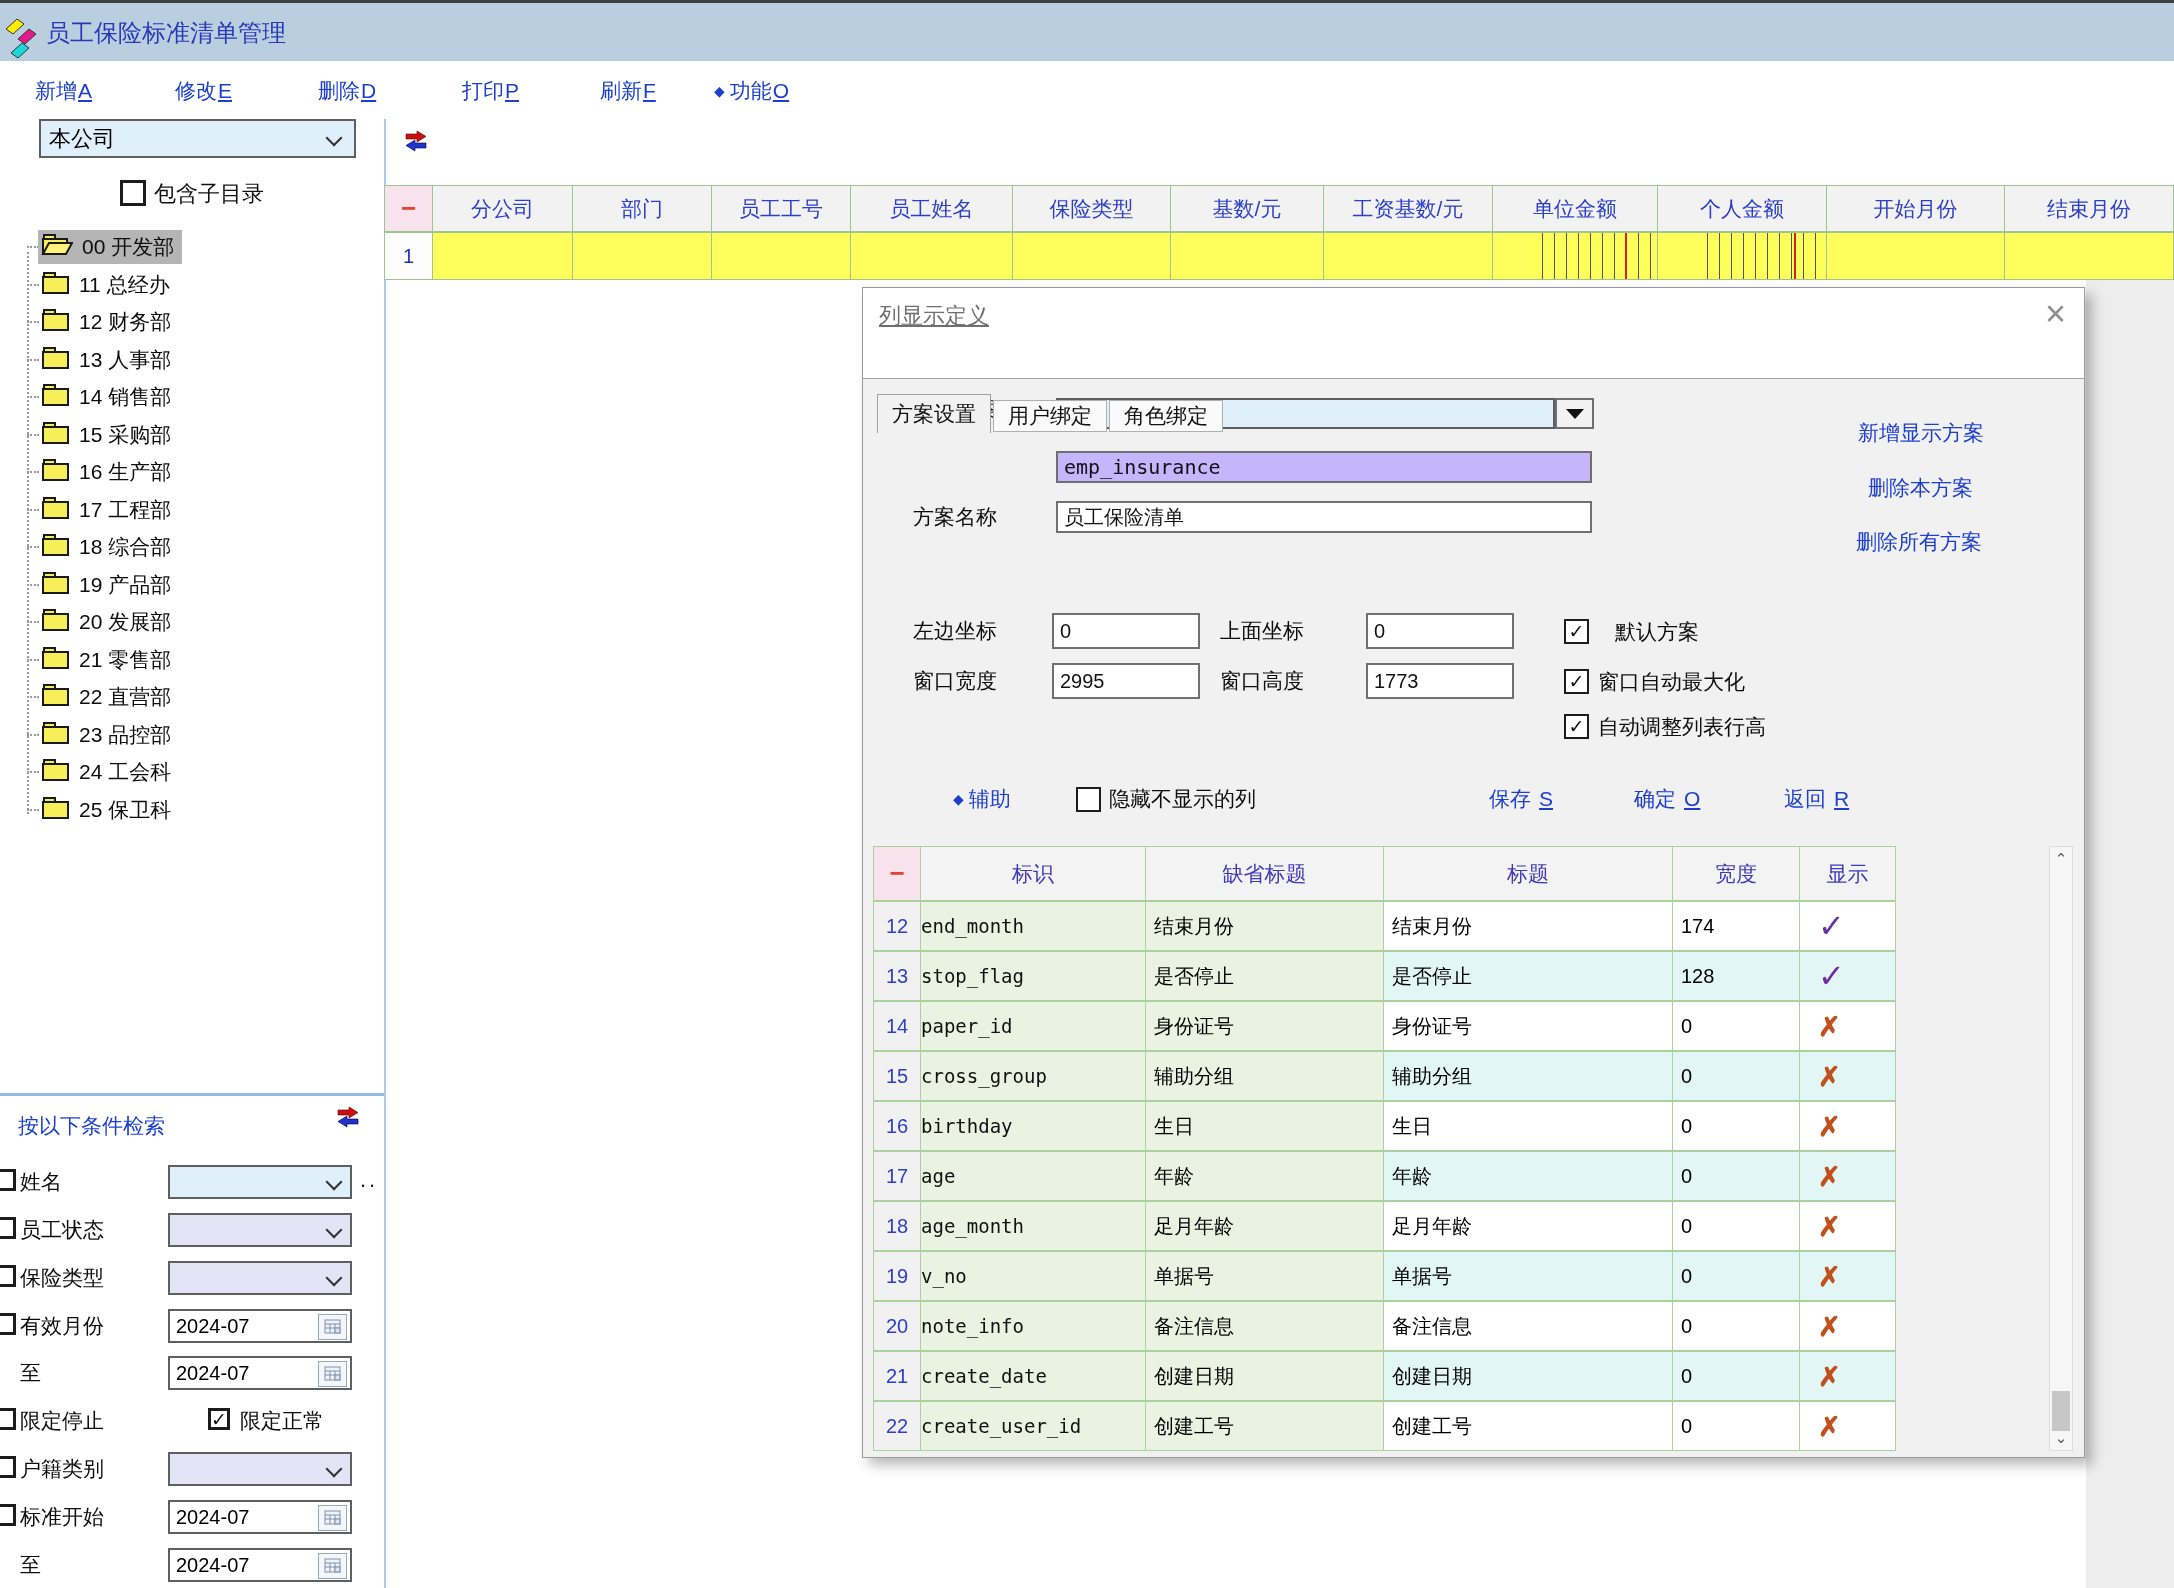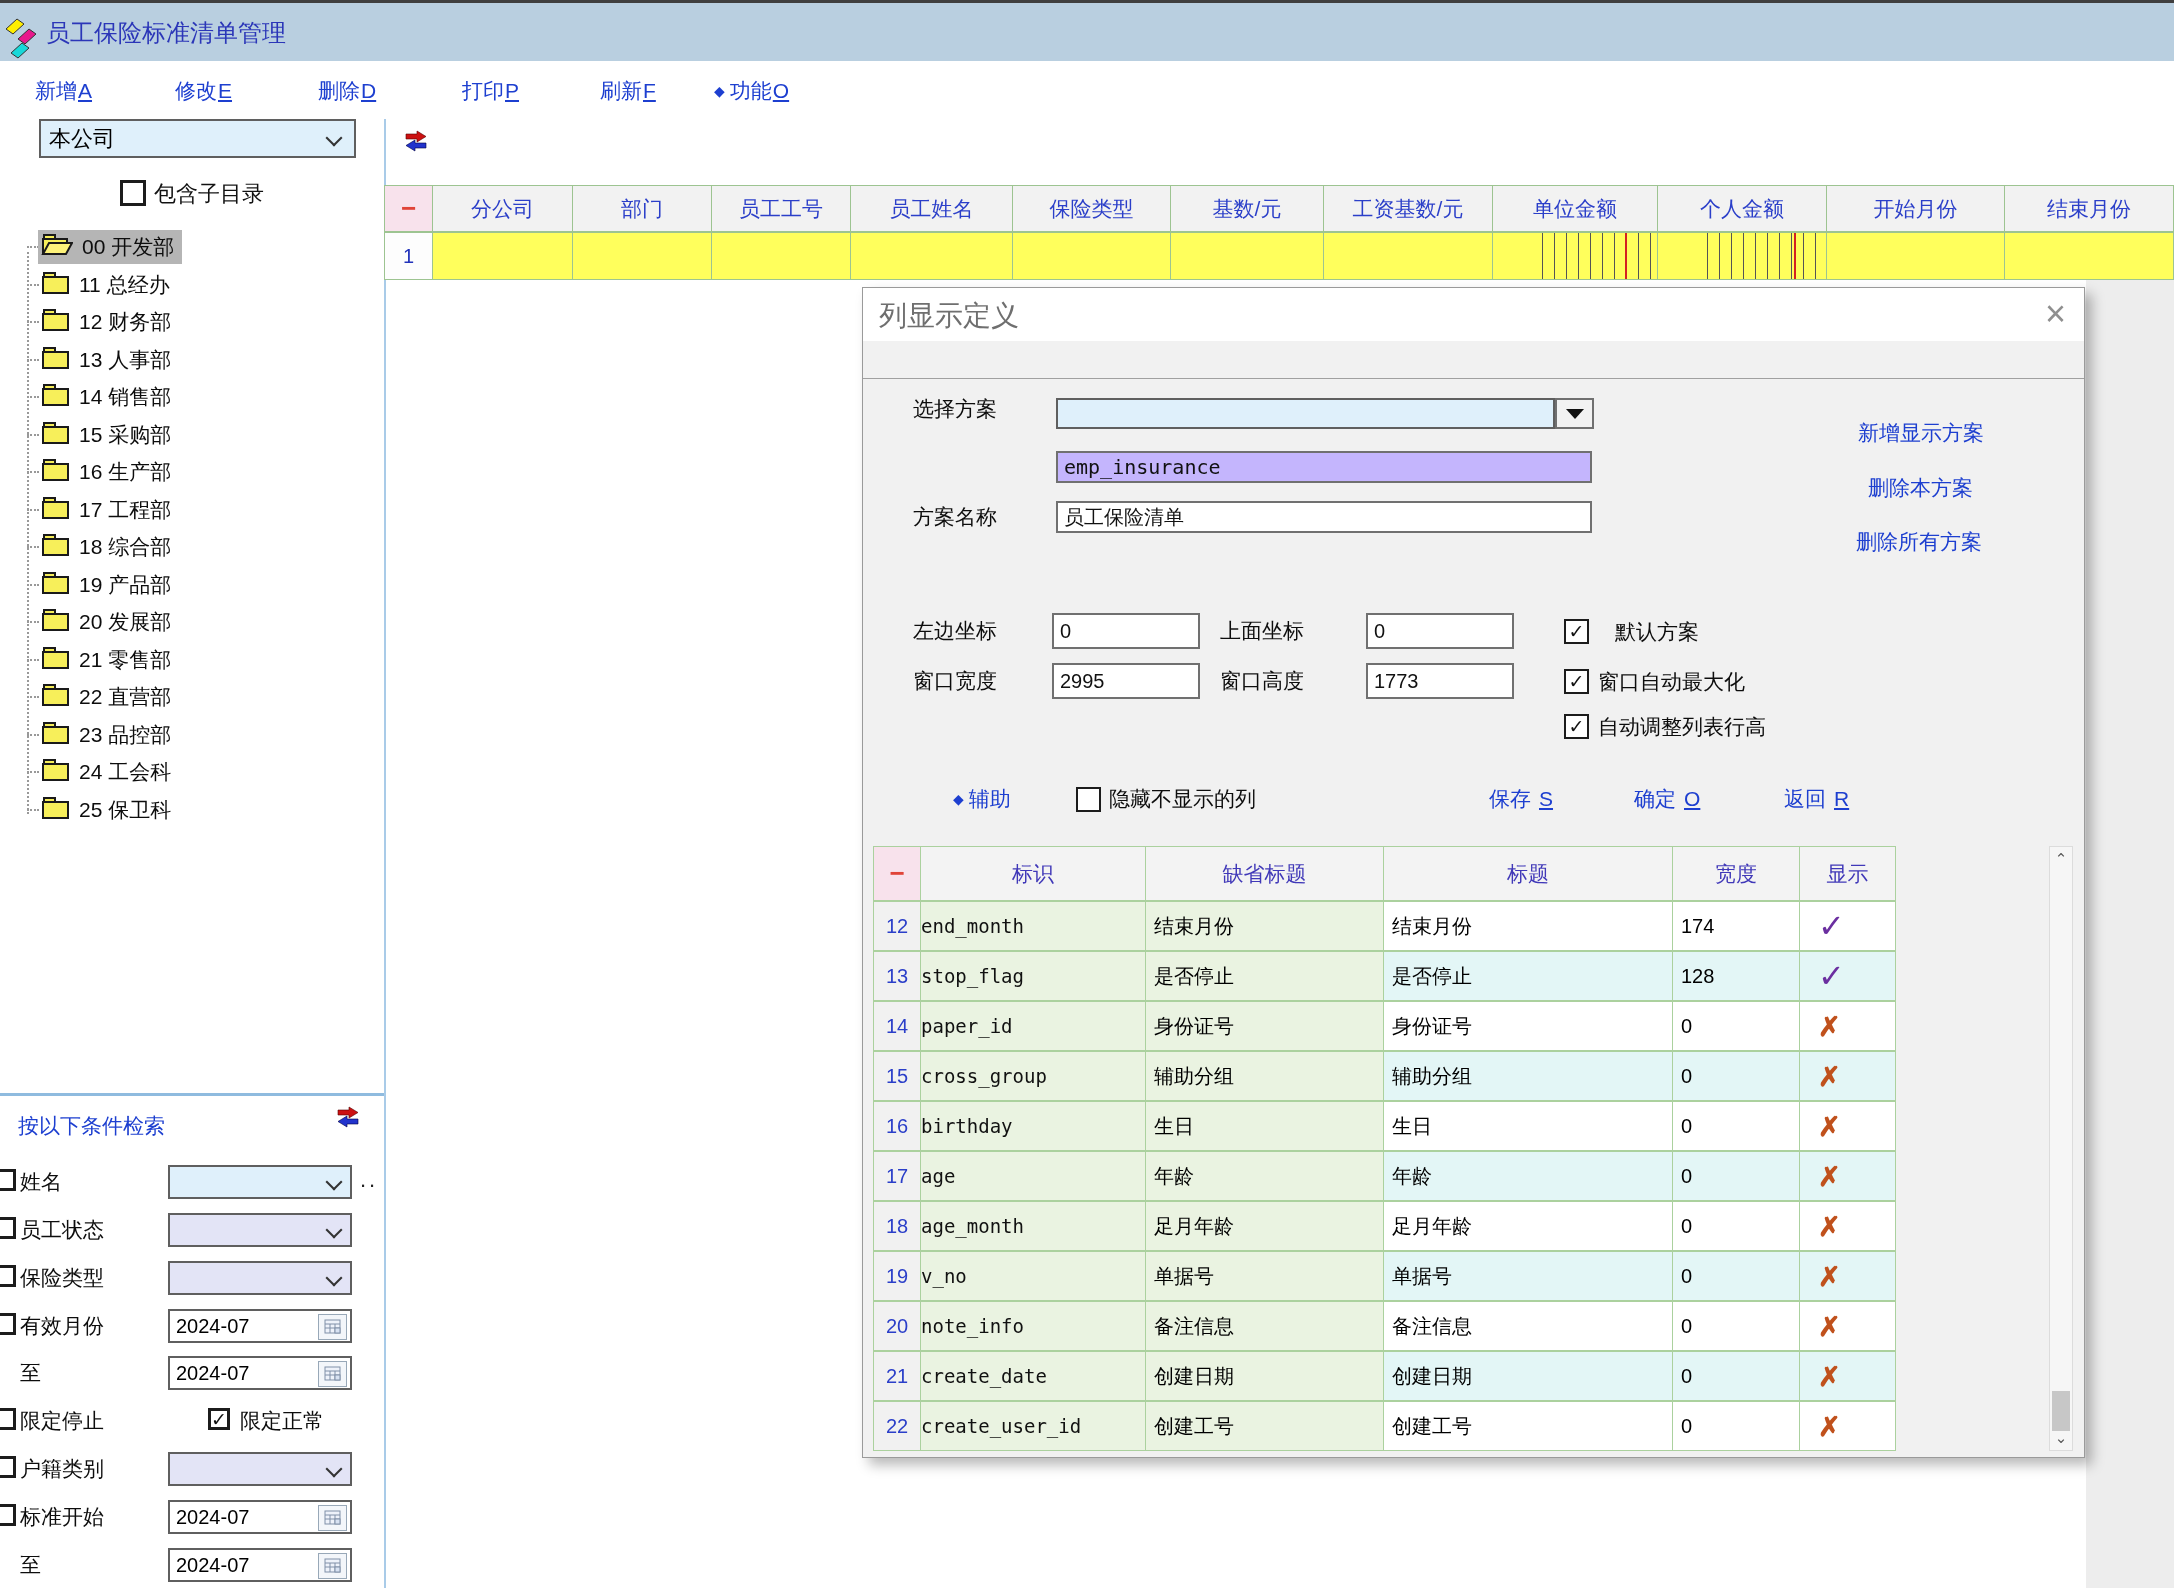--- a/index.html
+++ b/index.html
@@ -51,21 +51,21 @@
   .s-field{position:absolute;left:168px;top:0;width:184px;height:34px;box-sizing:border-box;border:2px solid #5f5f5f;font-size:20px;line-height:30px;}
   .s-field.cyan{background:#dff0fb;}
   .s-field.lavender{background:#e3e4f6;}
   .s-field.date{background:#fff;padding-left:6px;color:#000;}
   .cal-btn{position:absolute;right:3px;top:3px;width:27px;height:24px;border:1px solid #98a8b8;background:#f3f6fa;display:flex;align-items:center;justify-content:center;cursor:pointer;}
   .dots{position:absolute;left:360px;top:2px;font-size:22px;color:#222;letter-spacing:3px;cursor:pointer;}
 
   
   #dialog{left:862px;top:287px;width:1223px;height:1171px;background:#f1f1f1;border:1px solid #9a9a9a;box-sizing:border-box;box-shadow:7px 7px 12px rgba(0,0,0,0.28);}
   #dlg-titlebar{left:0;top:0;width:1221px;height:53px;background:#ffffff;}
-  #dlg-title{left:16px;top:0;height:53px;line-height:55px;font-size:28px;color:#6f6f6f;}
+  #dlg-title{left:16px;top:0;height:53px;line-height:55px;font-size:22px;color:#6f6f6f;text-decoration:underline;}
   #dlg-close{right:18px;top:2px;font-size:36px;font-weight:300;color:#8f8f8f;cursor:pointer;line-height:48px;}
   #dlg-tabstrip{left:0;top:53px;width:1221px;height:38px;background:#fff;}
   #dlg-tabline{left:0;top:90px;width:1221px;height:1px;background:#a0a0a0;}
   .dlg-tab{position:absolute;box-sizing:border-box;font-size:21px;display:flex;align-items:center;justify-content:center;cursor:pointer;color:#111;}
   .dlg-tab.active{top:53px;height:39px;background:#f1f1f1;border:1px solid #a0a0a0;border-bottom:none;z-index:3;}
   .dlg-tab.inactive{top:59px;height:32px;background:#fafafa;border:1px solid #b0b0b0;z-index:2;}
   .dlg-label{position:absolute;font-size:21px;color:#0d0d0d;height:34px;line-height:34px;white-space:nowrap;}
   .dlg-link{position:absolute;font-size:21px;color:#1d3fd0;cursor:pointer;white-space:nowrap;}
   .dlg-input{position:absolute;box-sizing:border-box;border:2px solid #707070;background:#fff;font-size:20px;padding-left:6px;display:flex;align-items:center;}
   .dd-btn{position:absolute;box-sizing:border-box;border:2px solid #707070;background:#f2f2f2;display:flex;align-items:center;justify-content:center;cursor:pointer;}
@@ -433,20 +433,25 @@
       </div>
     </div>
 
   <div id="right-gray" class="abs"></div>
 
   <div id="dialog" class="abs">
     <div id="dlg-titlebar" class="abs">
       <span id="dlg-title" class="abs">列显示定义</span>
       <span id="dlg-close" class="abs">×</span>
     </div>
+    <div id="dlg-tabstrip" class="abs">
+        <div class="dlg-tab active" style="left: 14px; width: 114px;">方案设置</div>
+        <div class="dlg-tab inactive" style="left: 130px; width: 114px;">用户绑定</div>
+        <div class="dlg-tab inactive" style="left: 246px; width: 114px;">角色绑定</div>
+      </div>
     <div id="dlg-tabline" class="abs"></div>
 
     <span class="dlg-label" style="left:50px;top:104px">选择方案</span>
     <div class="abs combo" style="left:193px;top:110px;width:499px;height:31px"></div>
     <div class="dd-btn" style="left:692px;top:110px;width:39px;height:31px">
         <span class="tri-down"></span>
       </div>
 
     <div class="dlg-input" style="left:193px;top:163px;width:536px;height:32px;background:#c4b5fd;font-family:'DejaVu Sans Mono','Liberation Mono',monospace">
         <span>emp_insurance</span>

